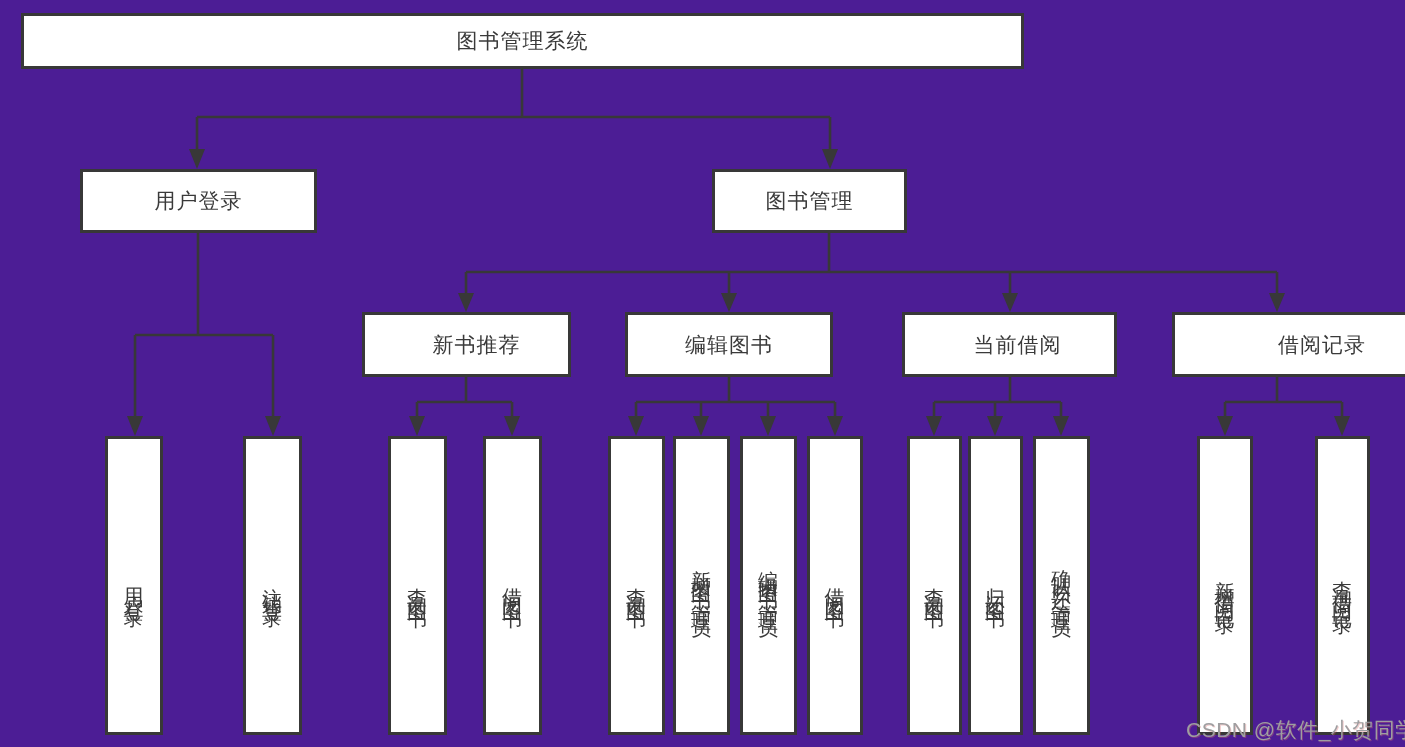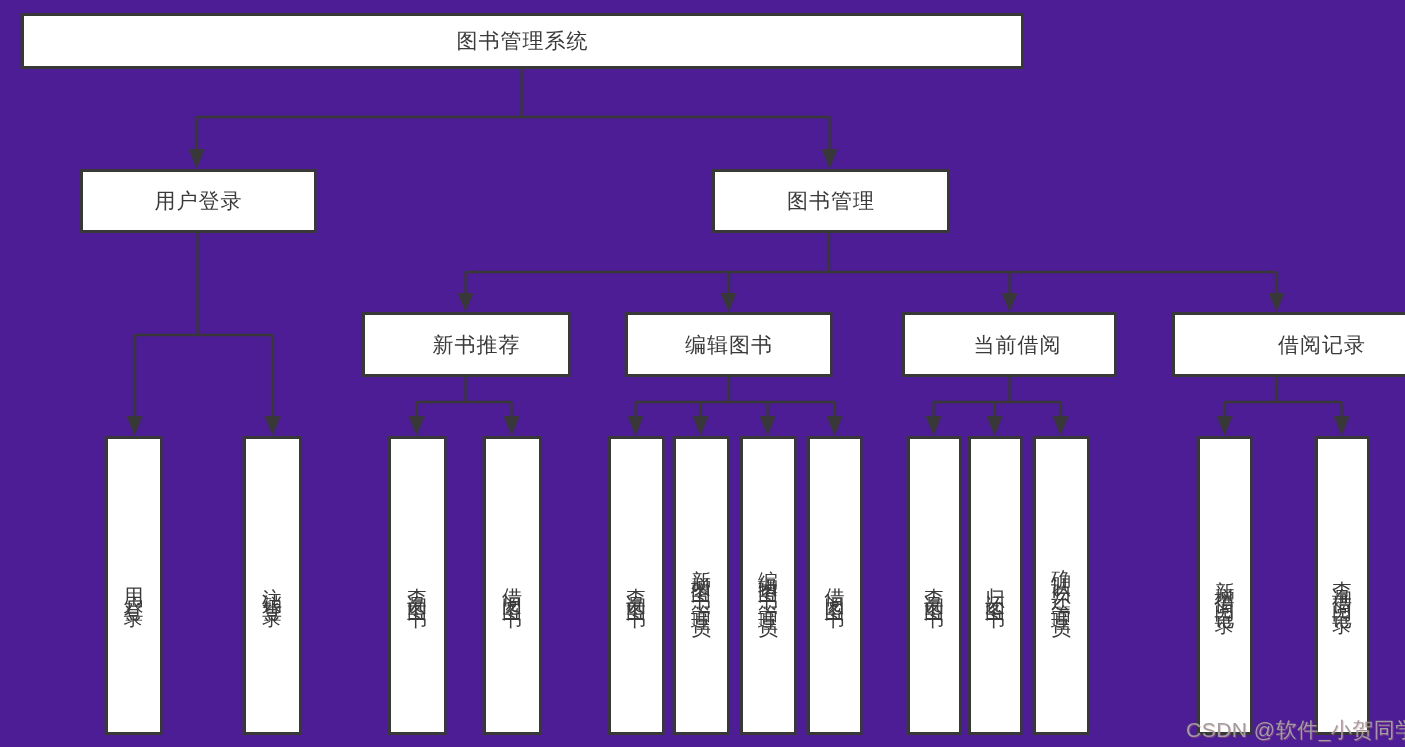--- a/index.html
+++ b/index.html
@@ -102,21 +102,21 @@
     </g>
   </svg>
 
   <div class="node hbox" style="left:21px;top:13px;width:1003px;height:56px;">
     <span>图书管理系统</span>
   </div>
 
   <div class="node hbox" style="left:80px;top:169px;width:237px;height:64px;">
     <span>用户登录</span>
   </div>
-  <div class="node hbox" style="left:712px;top:169px;width:238px;height:64px;">
+  <div class="node hbox" style="left:712px;top:169px;width:195px;height:64px;">
     <span>图书管理</span>
   </div>
 
   <div class="node hbox" style="left:362px;top:312px;width:209px;height:65px;padding-left:20px;">
     <span>新书推荐</span>
   </div>
   <div class="node hbox" style="left:625px;top:312px;width:208px;height:65px;">
     <span>编辑图书</span>
   </div>
   <div class="node hbox" style="left:902px;top:312px;width:215px;height:65px;padding-left:16px;">

